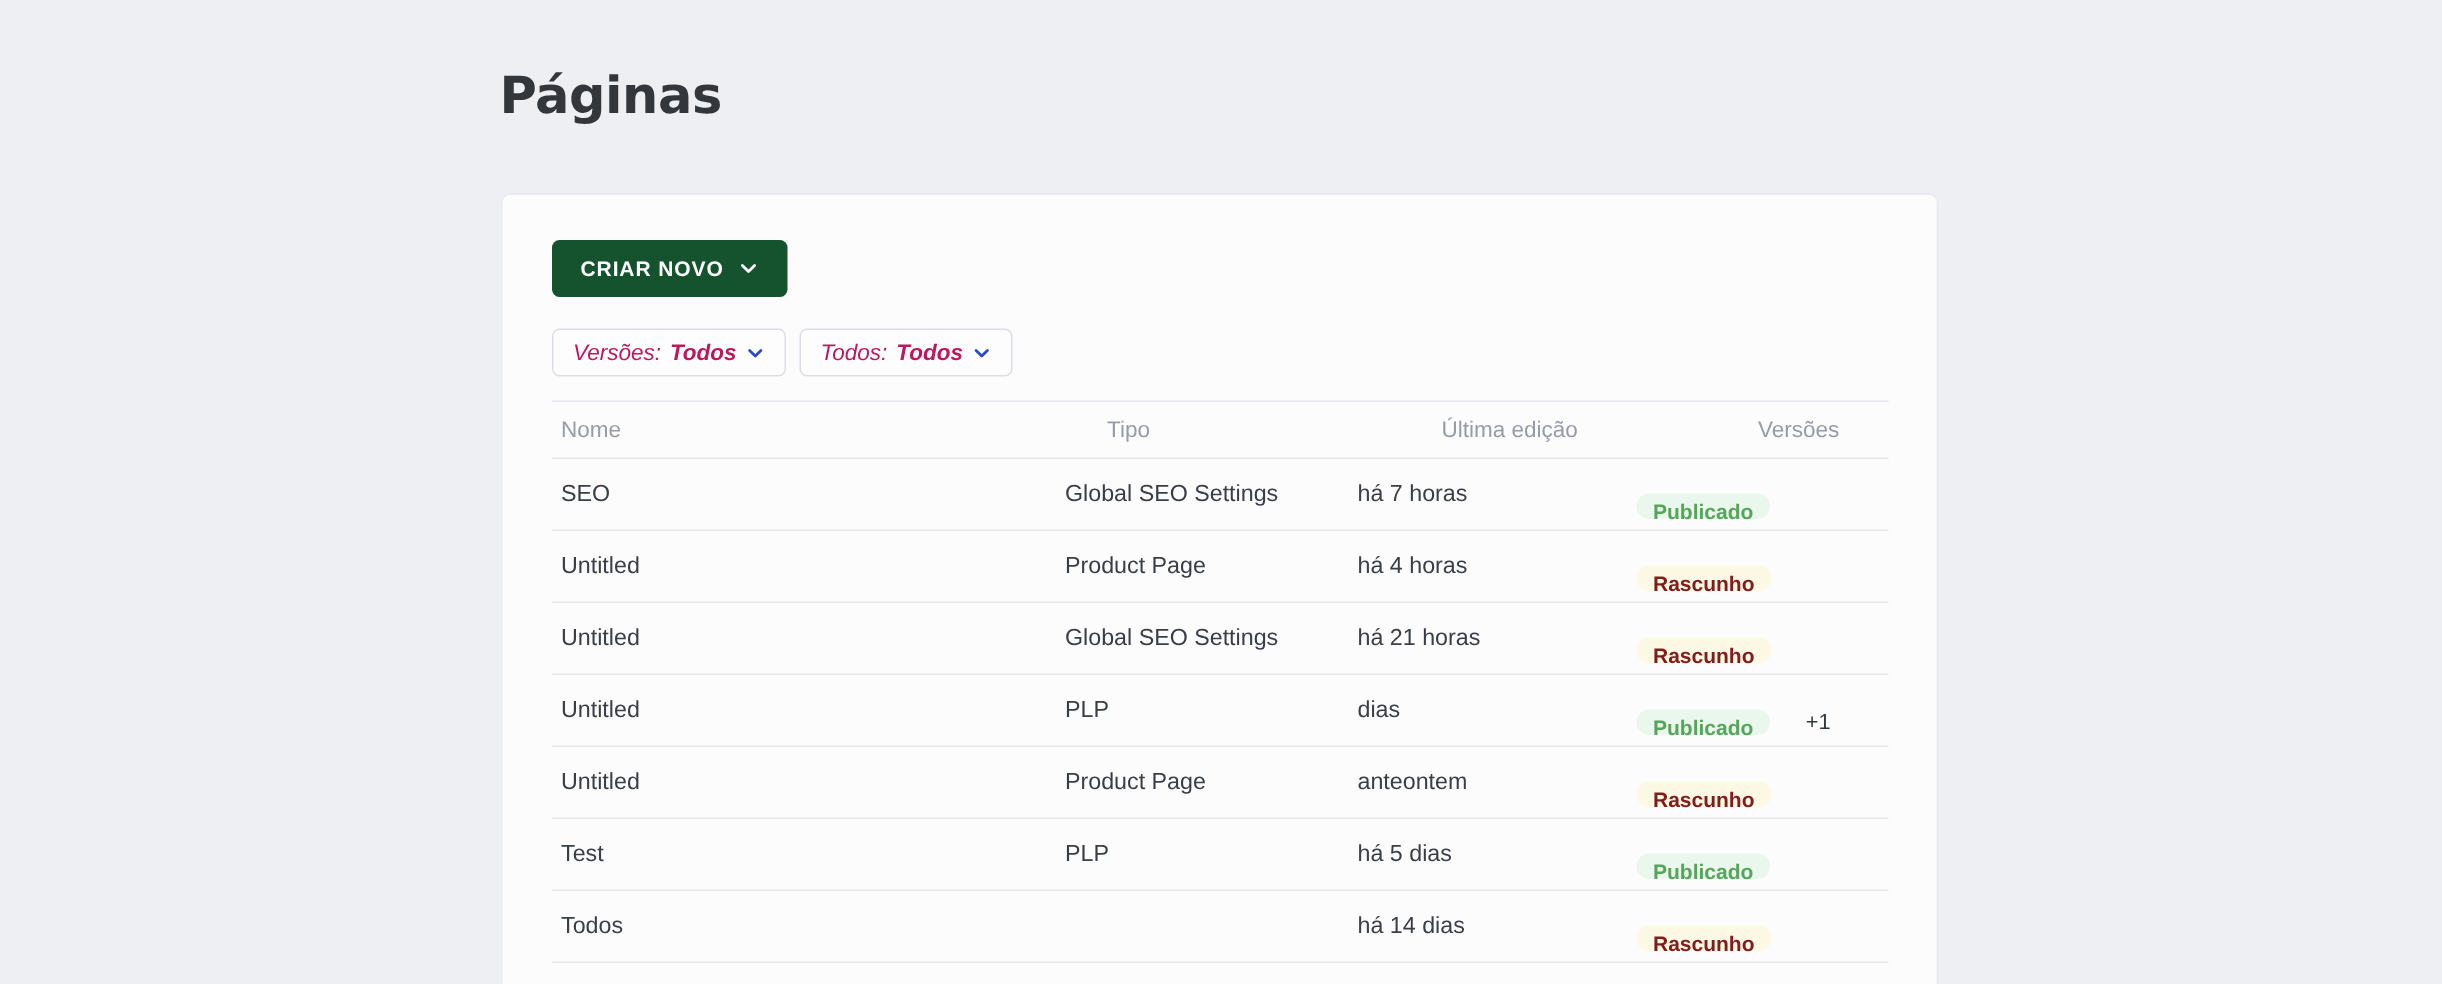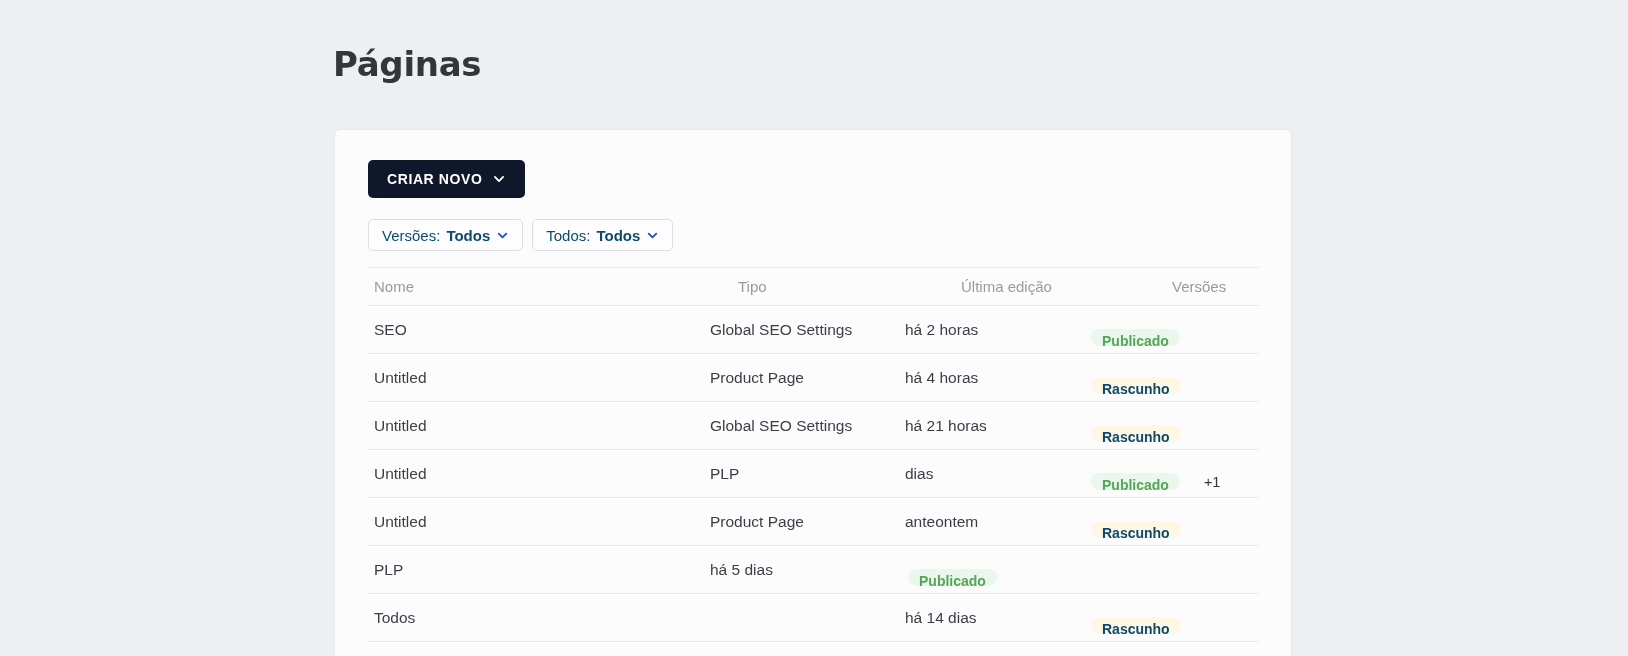--- a/index.html
+++ b/index.html
@@ -37,34 +37,34 @@
     background:#fdfdfe;
     padding:0 12px 0 41px;
     font-family:inherit; font-size:16px; color:#3a3f46;
     outline:none;
   }
   .search input::placeholder { color:#9aa1ab; }
   .search-icon { position:absolute; left:12px; top:9px; pointer-events:none; }
   .btn-primary {
     height:38px; padding:0 19px;
     display:inline-flex; align-items:center; gap:10px;
-    background:#0f172a; color:#ffffff;
+    background:#14532d; color:#ffffff;
     border:none; border-radius:5px;
     font-family:inherit; font-size:14px; font-weight:700;
     letter-spacing:0.6px; cursor:pointer;
   }
   
   .filters { margin-top:21px; display:flex; gap:9px; }
   .chip {
     height:32px; padding:0 13px;
     display:inline-flex; align-items:center; gap:6px;
     background:#fdfdfe;
     border:1px solid #dbdfe5; border-radius:5px;
-    font-family:inherit; font-size:15px; color:#0c4a6e;
-    cursor:pointer; white-space:nowrap;
+    font-family:inherit; font-size:15px; color:#be185d;
+    cursor:pointer; white-space:nowrap;font-style:italic;
   }
   .chip .chip-value { font-weight:700; }
   
   .table { margin-top:16px; }
   .thead, .row {
     display:grid;
     grid-template-columns:336px 195px 183px 1fr;
     align-items:center;
   }
   .thead {
@@ -83,21 +83,21 @@
   .row .cell { padding-left:6px; }
   .cell-versions { display:flex; align-items:center; gap:24px; padding-left:9px;margin-top:16px; }
   .badge {
     display:inline-block;
     min-width:51px; height:17px; line-height:17px;
     text-align:center;
     font-size:14px; font-weight:700;
     padding:4px 11px; border-radius:13px;
   }
   .badge.published { color:#57a55a; background:#eaf7ec; }
-  .badge.draft     { color:#0c4a6e; background:#fdf8e4; }
+  .badge.draft     { color:#7f1d1d; background:#fdf8e4; }
   .extra-versions  { color:#33383e; font-size:14.5px; }
 </style>
 </head>
 <body>
 
 <div class="page">
 
   <h1 class="page-title">Páginas</h1>
 
   <div class="card">
@@ -133,21 +133,21 @@
       <div class="thead" id="thead">
           <div class="th">Nome</div>
           <div class="th">Tipo</div>
           <div class="th">Última edição</div>
           <div class="th">Versões</div>
         </div>
       <div id="tbody">
           <div class="row">
             <div class="cell cell-name">SEO</div>
             <div class="cell cell-type">Global SEO Settings</div>
-            <div class="cell cell-last_edited">há 2 horas</div>
+            <div class="cell cell-last_edited">há 7 horas</div>
             <div class="cell-versions">
               <span class="badge published">Publicado</span>
             </div>
           </div>
           <div class="row">
             <div class="cell cell-name">Untitled</div>
             <div class="cell cell-type">Product Page</div>
             <div class="cell cell-last_edited">há 4 horas</div>
             <div class="cell-versions">
               <span class="badge draft">Rascunho</span>
@@ -172,20 +172,21 @@
           </div>
           <div class="row">
             <div class="cell cell-name">Untitled</div>
             <div class="cell cell-type">Product Page</div>
             <div class="cell cell-last_edited">anteontem</div>
             <div class="cell-versions">
               <span class="badge draft">Rascunho</span>
             </div>
           </div>
           <div class="row">
+            <div class="cell cell-name">Test</div>
             <div class="cell cell-type">PLP</div>
             <div class="cell cell-last_edited">há 5 dias</div>
             <div class="cell-versions">
               <span class="badge published">Publicado</span>
             </div>
           </div>
           <div class="row">
             <div class="cell cell-name">Todos</div>
             <div class="cell cell-type"></div>
             <div class="cell cell-last_edited">há 14 dias</div>

